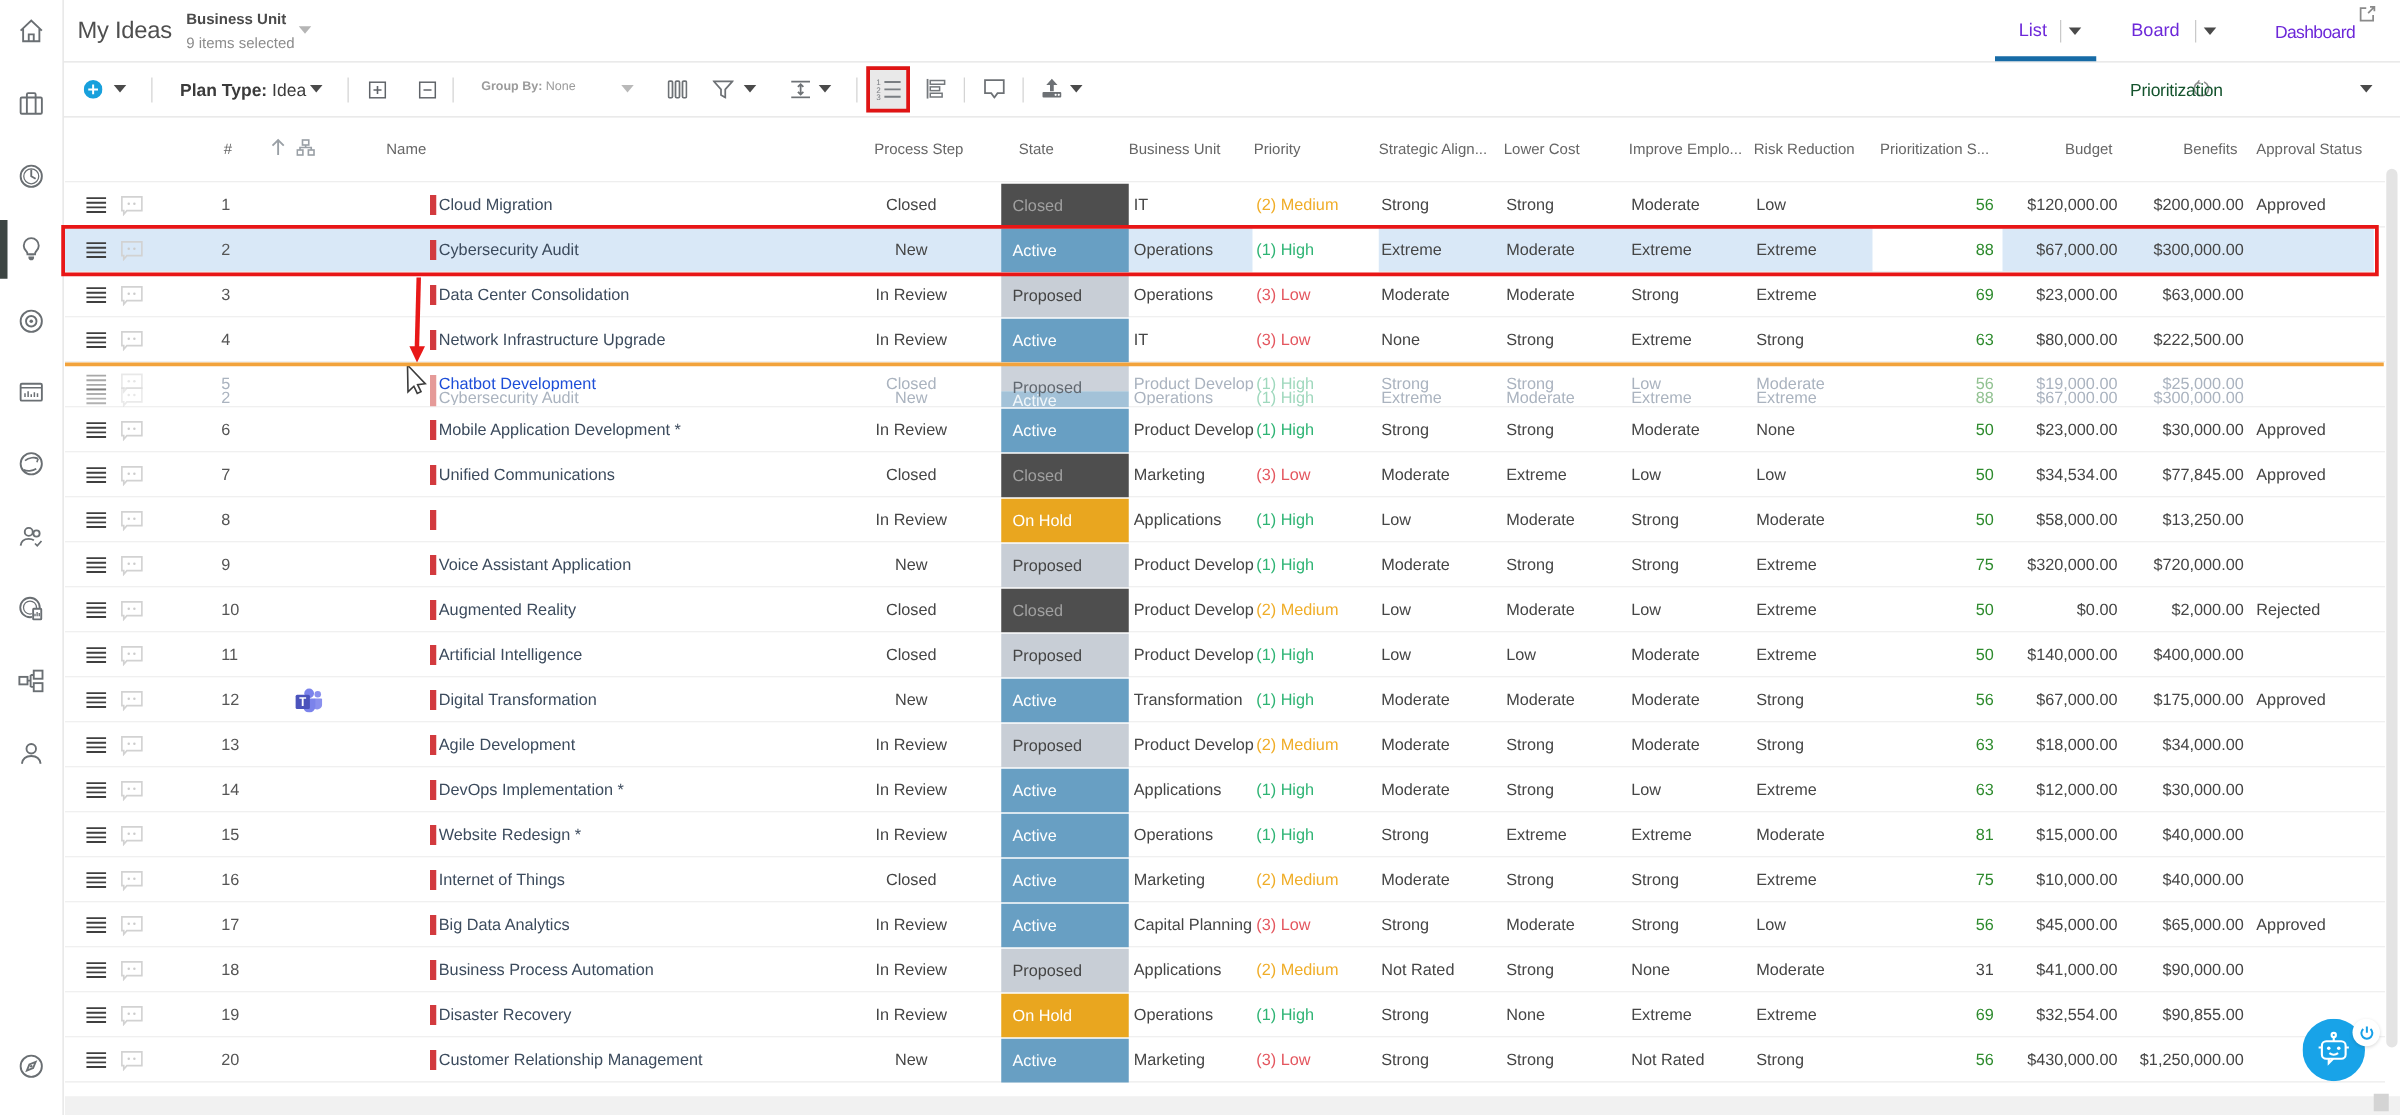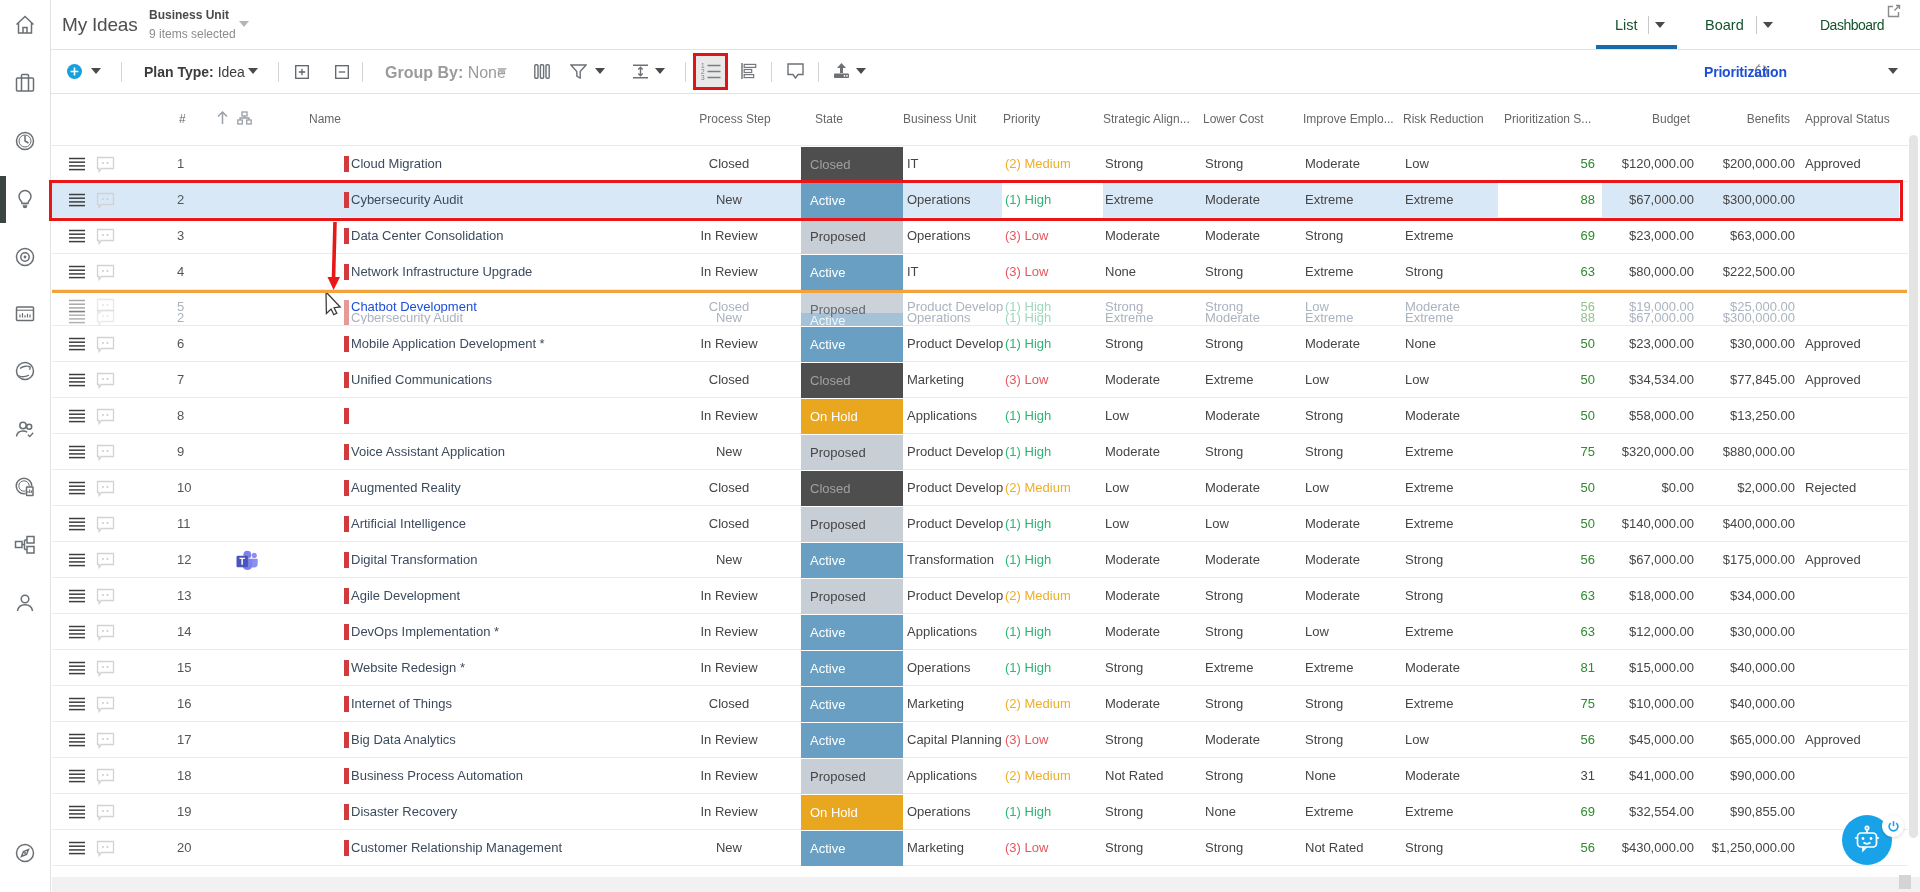--- a/index.html
+++ b/index.html
@@ -8,31 +8,31 @@
 #sidebar{position:absolute;left:0;top:0;width:51px;height:892px;border-right:1px solid #e2e2e2;background:#fff}
 .sbi{position:absolute;left:13px}
 #selbar{position:absolute;left:0;top:176px;width:6px;height:47px;background:#3d4543}
 
 #title{position:absolute;left:0;top:0;width:1920px;height:50px}
 #titleline{position:absolute;left:51px;top:49px;width:1869px;height:1px;background:#e3e3e3}
 #t-myideas{position:absolute;left:62px;top:14px;font-size:19px;color:#4f4f4f;letter-spacing:-0.2px}
 #t-bu{position:absolute;left:149px;top:8px;font-size:12px;font-weight:bold;color:#4a4a4a}
 #t-items{position:absolute;left:149px;top:27px;font-size:12px;color:#8c8c8c}
 .caret{position:absolute;width:0;height:0;border-left:5.5px solid transparent;border-right:5.5px solid transparent;border-top:6.5px solid #b5b5b5}
-#tabs .tab{position:absolute;top:17px;font-size:14.5px;color:#14532d}
+#tabs .tab{position:absolute;top:17px;font-size:14.5px;color:#6d28d9}
 #tab-underline{position:absolute;left:1596px;top:45px;width:81px;height:4px;background:#176ba6}
 .tsep{position:absolute;top:16px;width:1px;height:18px;background:#c9c9c9}
 #extlink{position:absolute;left:1887px;top:4px}
 
 #toolbar{position:absolute;left:51px;top:50px;width:1869px;height:44px;border-bottom:1px solid #e3e3e3}
 .tb-circle{position:absolute;left:67px;top:64px}
 .vsep{position:absolute;top:62px;width:1px;height:20px;background:#d4d4d4}
 .tbt{position:absolute;top:64px;font-size:14px;color:#3b3b3b}
 .tbt b{font-weight:bold}
-.tbt.dis{color:#9b9b9b;font-size:16px}
+.tbt.dis{color:#9b9b9b;font-size:10px}
 .tbt.dis b{color:#9b9b9b}
 .tbi{position:absolute}
 .redbox{position:absolute;left:693px;top:53px;width:35px;height:37px;background:#e9e9e9;border:3.5px solid #e01414;display:flex;align-items:center;justify-content:center}
 
 .hl{position:absolute;top:112px;font-size:12px;color:#666}
 .hic{position:absolute}
 
 .row{position:absolute;left:52px;width:1856px;height:36px;border-bottom:1px solid #ebebeb;background:#fff}
 .row.sel{background:#d9e8f7}
 .row .ham{position:absolute;left:17px;top:11px}
@@ -215,21 +215,21 @@
       <path d="M8.5 1 13 6H10v5H7V6H4z"></path>
       <rect x="1" y="11.5" width="15" height="4.5" rx="0.8"></rect>
       <circle cx="11.5" cy="13.8" r="0.9" fill="#fff"></circle>
       <circle cx="14" cy="13.8" r="0.9" fill="#fff"></circle>
     </svg>
 <div class="caret" style="left:856px;top:68px;border-top-color:#4a4a4a"></div>
 <svg class="tbi" style="left:1754px;top:64px" width="14" height="14" viewBox="0 0 14 14" fill="none" stroke="#8e8e8e" stroke-width="1.3">
       <path d="M4.6 1.8A5.7 5.7 0 1 0 9.2 1.6"></path>
       <path d="M5.4 0.2 4.3 2.2l2.2.6" stroke-width="1.1"></path>
     </svg>
-<div class="tbt" style="left:1704px;color:#1d4ed8;font-weight:bold;letter-spacing:-0.2px">Prioritization</div>
+<div class="tbt" style="left:1704px;color:#14532d;font-weight:normal;letter-spacing:-0.2px">Prioritization</div>
 <div class="caret" style="left:1888px;top:68px;border-top-color:#4a4a4a"></div>
 
 <div class="hl" style="left:179px">#</div>
 <svg class="hic" style="left:216px;top:110px" width="13" height="15" viewBox="0 0 13 15" fill="none" stroke="#9aa0a6" stroke-width="1.5">
       <path d="M6.5 14V2M2 6.5 6.5 2 11 6.5"></path>
     </svg>
 <svg class="hic" style="left:237px;top:111px" width="15" height="14" viewBox="0 0 15 14" fill="none" stroke="#9aa0a6" stroke-width="1.3">
       <rect x="5" y="1" width="5" height="4"></rect>
       <rect x="0.8" y="9" width="4.5" height="4"></rect>
       <rect x="9.7" y="9" width="4.5" height="4"></rect>
@@ -537,21 +537,21 @@
         <div class="c proc">New</div>
         <div class="c state" style="background:#c8ced6;color:#454545">Proposed</div>
         <div class="c bunit">Product Development</div>
         <div class="c pri" style="color:#2eb474;">(1) High</div>
         <div class="c strat">Moderate</div>
         <div class="c lower">Strong</div>
         <div class="c improve">Strong</div>
         <div class="c risk">Extreme</div>
         <div class="c score" style="color:#2e8b2e;">75</div>
         <div class="c budget">$320,000.00</div>
-        <div class="c bene">$880,000.00</div>
+        <div class="c bene">$720,000.00</div>
       </div>
 <div class="row" style="top:470px">
         <svg class="ham" width="16" height="14" viewBox="0 0 16 14">
           <g stroke="#3f3f3f" stroke-width="1.5">
             <line x1="0" y1="1.5" x2="16" y2="1.5"></line>
             <line x1="0" y1="5.2" x2="16" y2="5.2"></line>
             <line x1="0" y1="8.9" x2="16" y2="8.9"></line>
             <line x1="0" y1="12.6" x2="16" y2="12.6"></line>
           </g>
         </svg>

